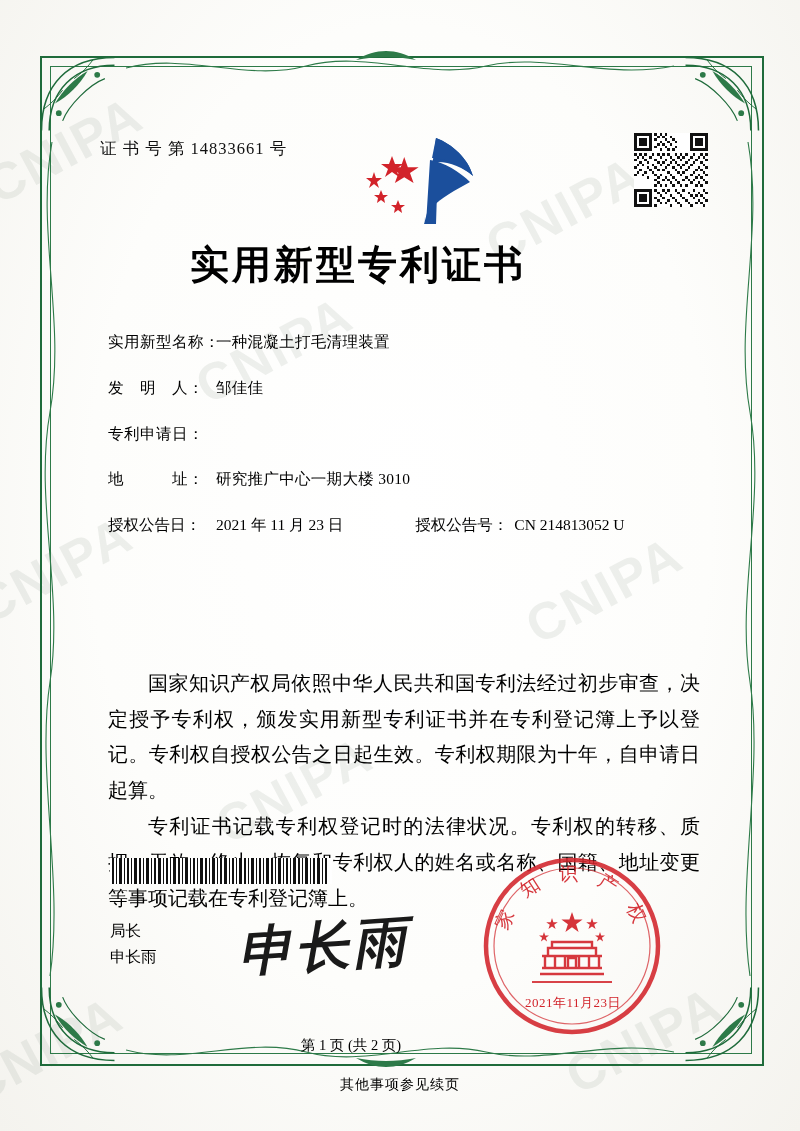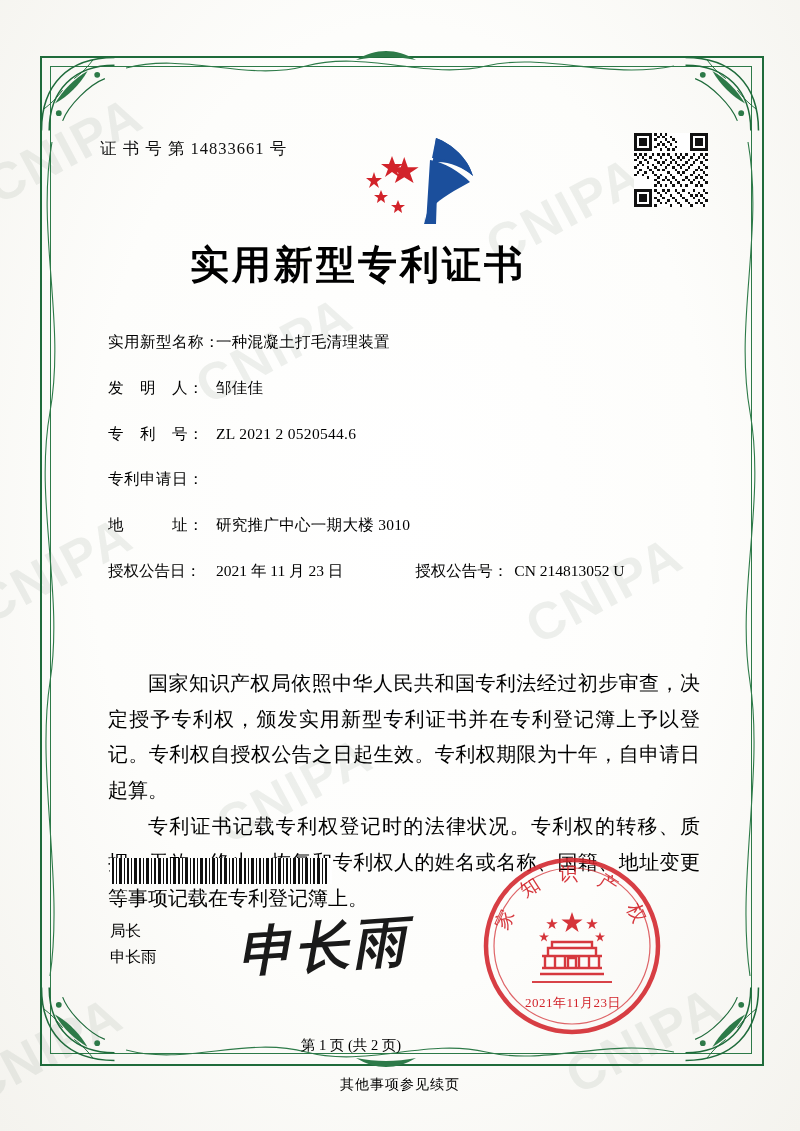--- a/index.html
+++ b/index.html
@@ -556,24 +556,20 @@
       <div class="frow">
         <div class="flabel">实用新型名称：</div>
         <div class="fvalue">一种混凝土打毛清理装置</div>
       </div>
 
       <div class="frow">
         <div class="flabel">发　明　人：</div>
         <div class="fvalue">邹佳佳</div>
       </div>
 
-      <div class="frow">
-        <div class="flabel">专　利　号：</div>
-        <div class="fvalue">ZL 2021 2 0520544.6</div>
-      </div>
 
       <div class="frow">
         <div class="flabel">专利申请日：</div>
       </div>
 
 
       <div class="frow">
         <div class="flabel">地　　　址：</div>
         <div class="fvalue">
           <span class="l2">研究推广中心一期大楼 3010</span>

